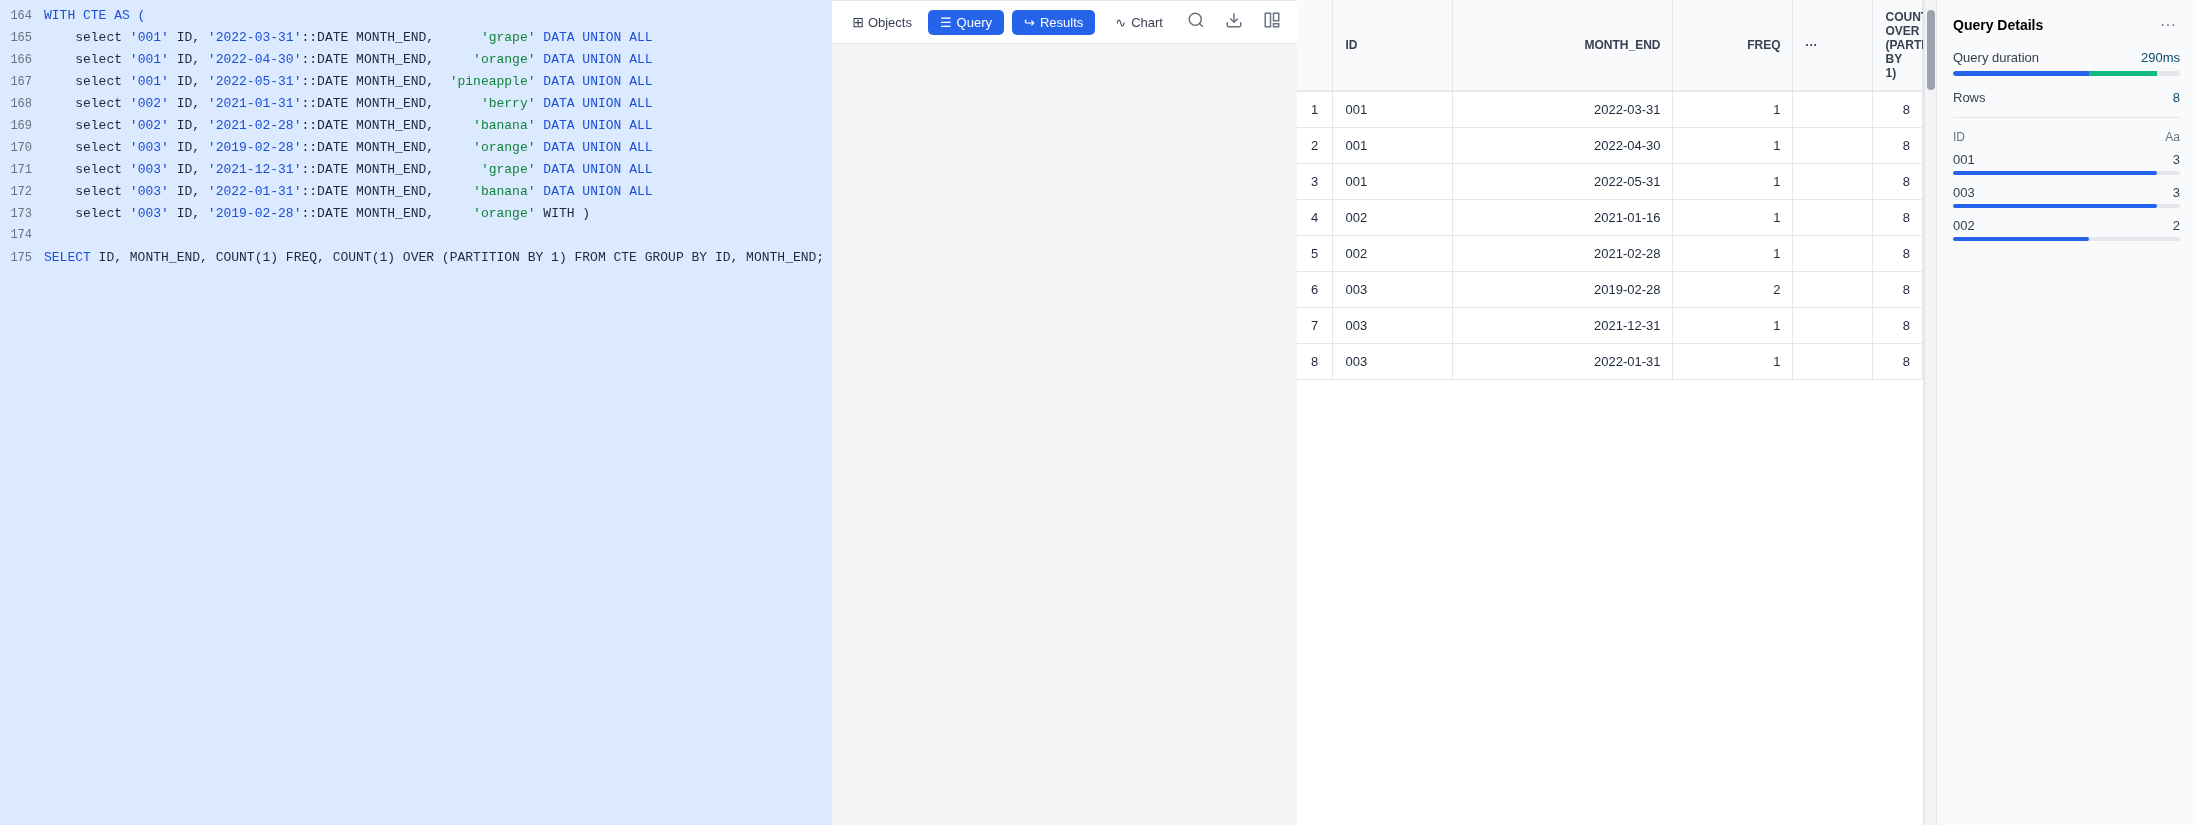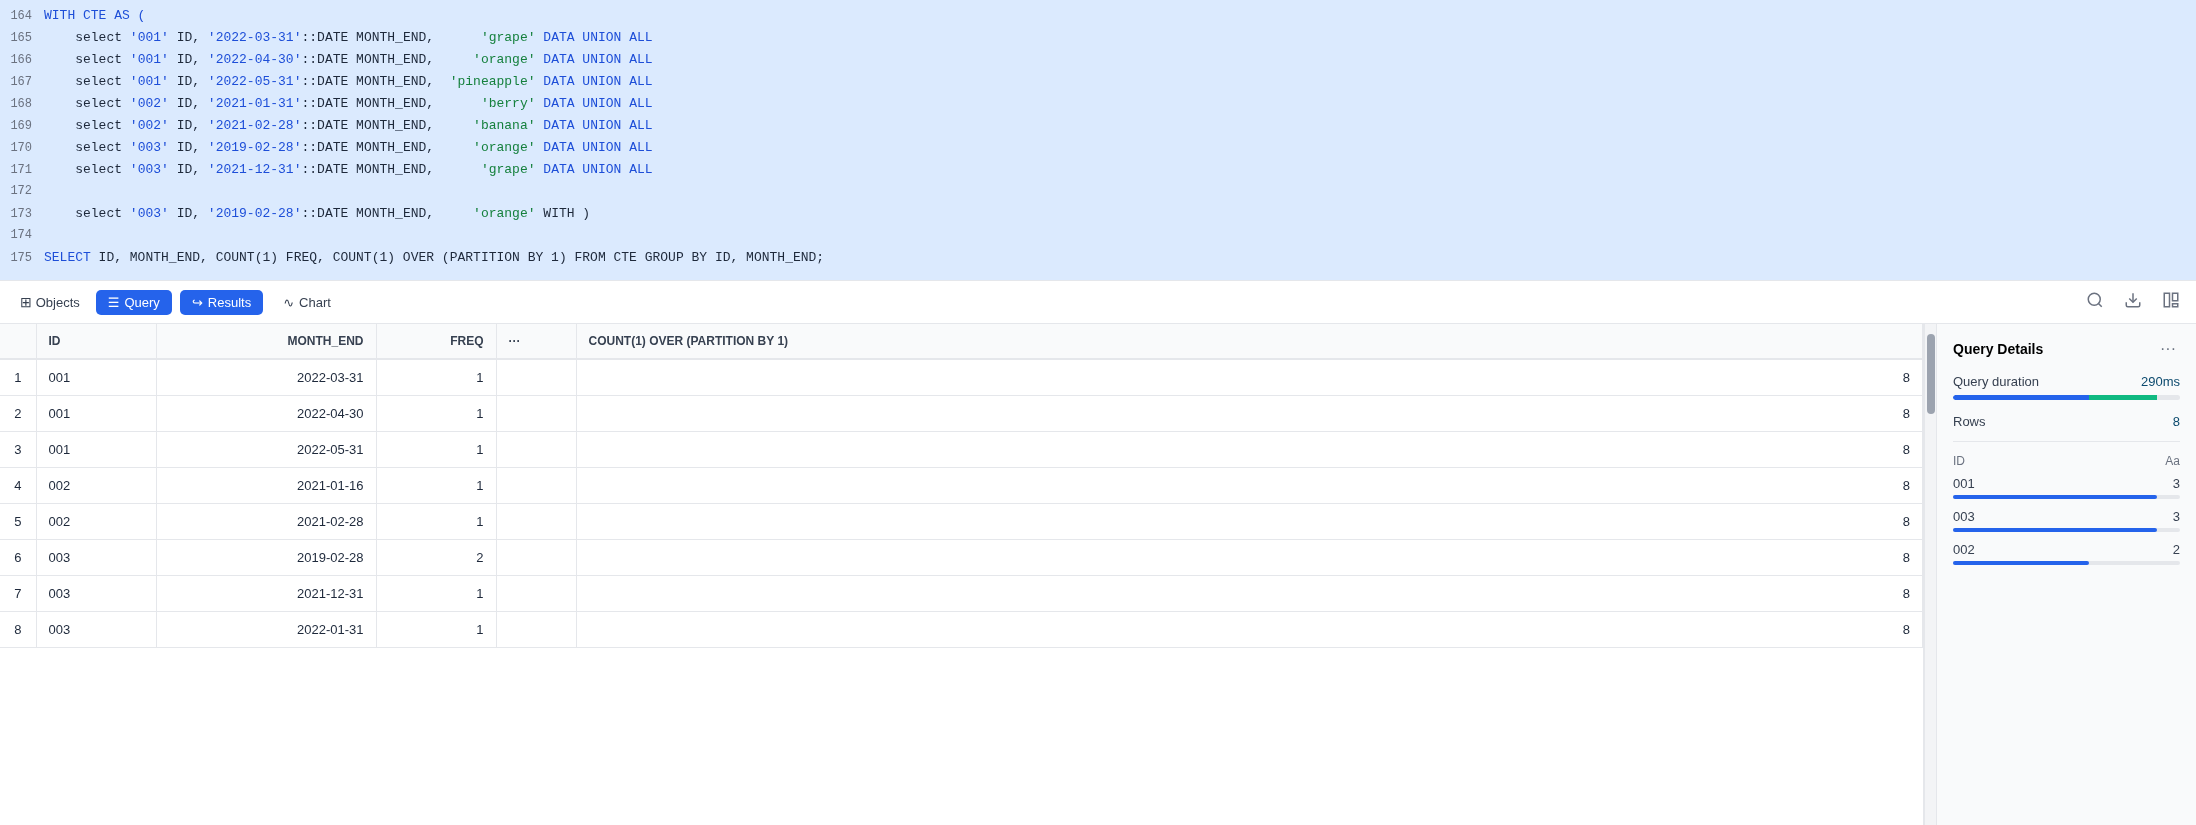--- a/index.html
+++ b/index.html
@@ -1,18 +1,18 @@
 <!DOCTYPE html>
 <html><head>
   <meta charset="utf-8">
   <style>
     * { box-sizing: border-box; margin: 0; padding: 0; }
     body { font-family: -apple-system, BlinkMacSystemFont, 'Segoe UI', sans-serif; font-size: 13px; background: #f5f5f5; overflow: hidden; }
 
-    .container { display: flex; flex-direction: column; width: 2196px; height: 825px; }
+    .container { display: flex; flex-direction: row; width: 2196px; height: 825px; }
 
     
     .code-editor {
       background: #dbeafe;
       padding: 8px 0;
       flex: 0 0 auto;
       font-family: 'Courier New', Courier, monospace;
       font-size: 13px;
       overflow: hidden;
     }
@@ -257,20 +257,21 @@
       <div class="code-line">
         <span class="line-num">170</span>
         <span class="code-content"><span class="plain">    select </span><span class="str-red">'003'</span><span class="plain"> ID, </span><span class="str-red">'2019-02-28'</span><span class="plain">::DATE MONTH_END,</span><span class="str-green">     'orange'</span><span class="kw-blue"> DATA UNION ALL</span></span>
       </div>
       <div class="code-line">
         <span class="line-num">171</span>
         <span class="code-content"><span class="plain">    select </span><span class="str-red">'003'</span><span class="plain"> ID, </span><span class="str-red">'2021-12-31'</span><span class="plain">::DATE MONTH_END,</span><span class="str-green">      'grape'</span><span class="kw-blue"> DATA UNION ALL</span></span>
       </div>
       <div class="code-line">
         <span class="line-num">172</span>
+        <span class="code-content"><span class="plain">    select </span><span class="str-red">'003'</span><span class="plain"> ID, </span><span class="str-red">'2022-01-31'</span><span class="plain">::DATE MONTH_END,</span><span class="str-green">     'banana'</span><span class="kw-blue"> DATA UNION ALL</span></span>
       </div>
       <div class="code-line">
         <span class="line-num">173</span>
         <span class="code-content"><span class="plain">    select </span><span class="str-red">'003'</span><span class="plain"> ID, </span><span class="str-red">'2019-02-28'</span><span class="plain">::DATE MONTH_END,</span><span class="str-green">     'orange'</span><span class="plain"> WITH )</span></span>
       </div>
       <div class="code-line">
         <span class="line-num">174</span>
         <span class="code-content"></span>
       </div>
       <div class="code-line">

